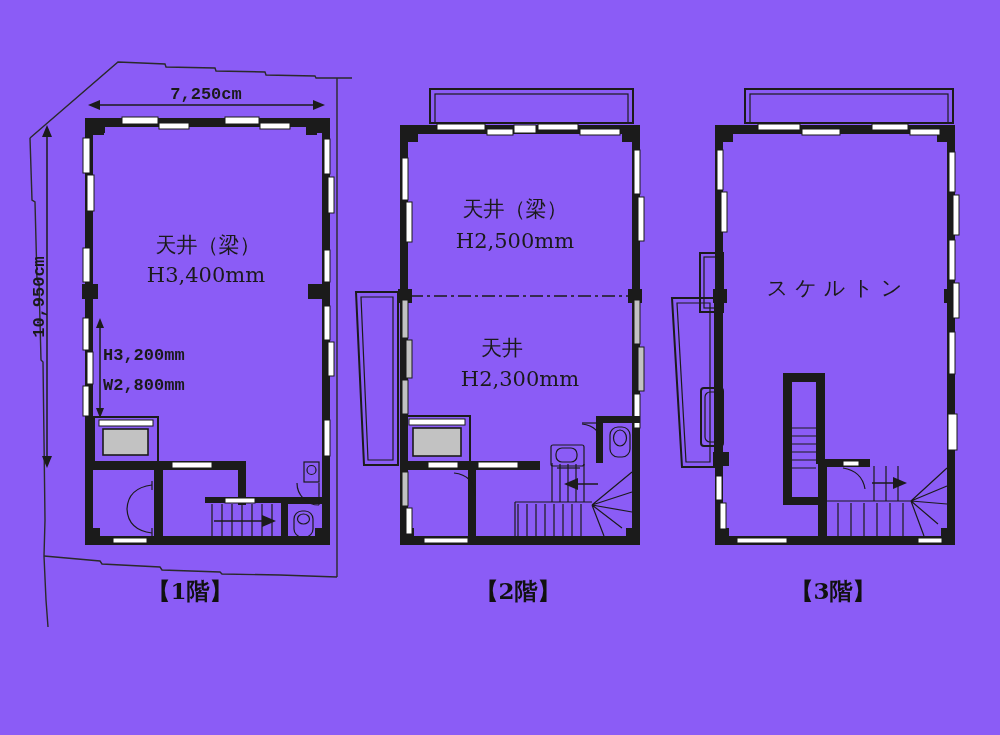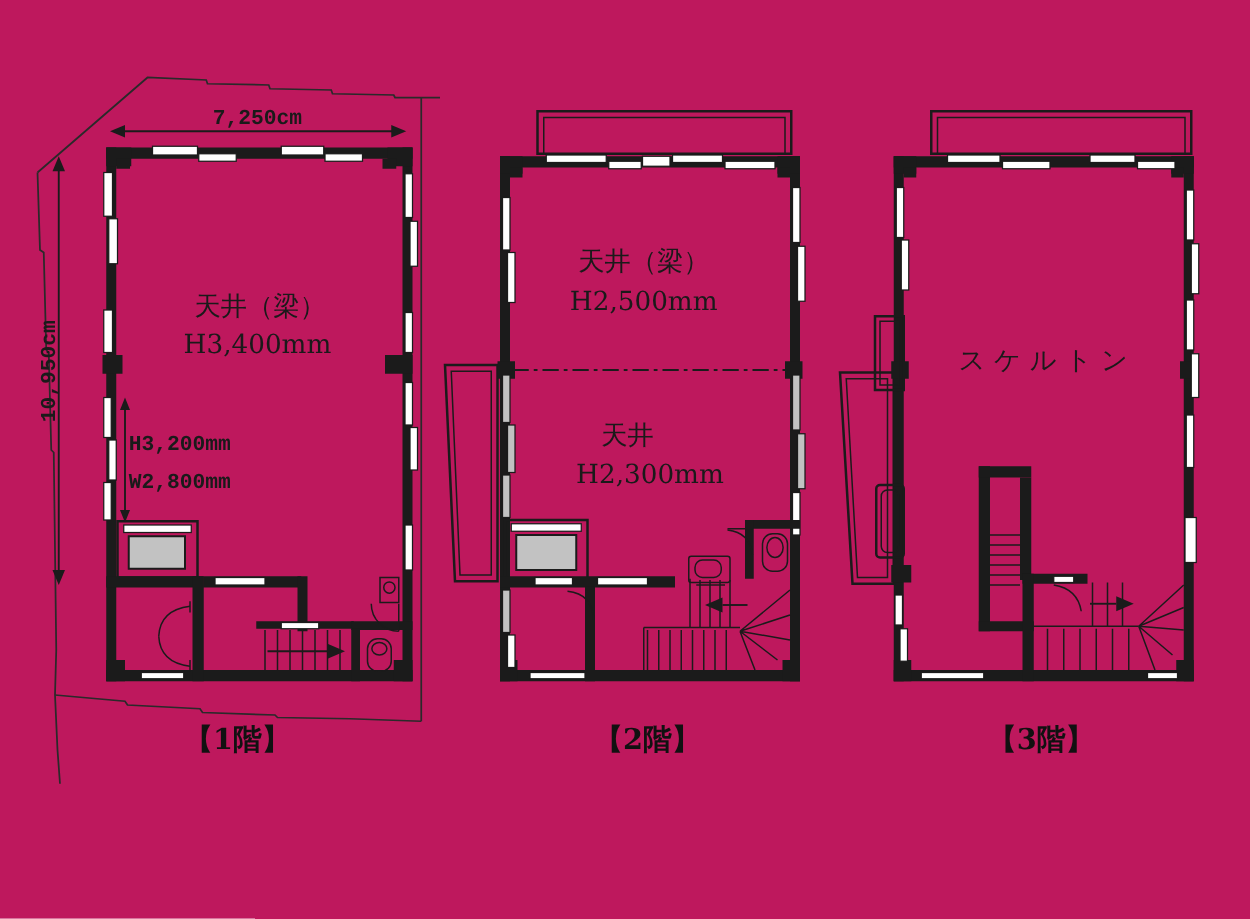--- a/index.html
+++ b/index.html
@@ -1,16 +1,16 @@
 <!DOCTYPE html>
 <html><head>
 <meta charset="utf-8">
 <style>
   html,body{margin:0;padding:0;background:#ffffff;}
-  .stage{position:relative;width:1000px;height:735px;background:#be185d;overflow:hidden;
+  .stage{position:relative;width:1000px;height:735px;background:#8b5cf6;overflow:hidden;
          font-family:"Liberation Sans",sans-serif;}
   svg{position:absolute;left:0;top:0;}
   .wall{fill:#1b1b1b;stroke:none;}
   .win{fill:#ffffff;stroke:#1b1b1b;stroke-width:1;}
   .wing{fill:#c2c2c2;stroke:#1b1b1b;stroke-width:1;}
   .gray{fill:#c2c2c2;stroke:#1b1b1b;stroke-width:1.6;}
   .thin{fill:none;stroke:#1b1b1b;stroke-width:1.2;}
   .thin2{fill:none;stroke:#1b1b1b;stroke-width:2;}
   .bnd{fill:none;stroke:#2a2a2a;stroke-width:1.4;}
   .dash{fill:none;stroke:#1b1b1b;stroke-width:1.6;stroke-dasharray:13 4 3 4;}

